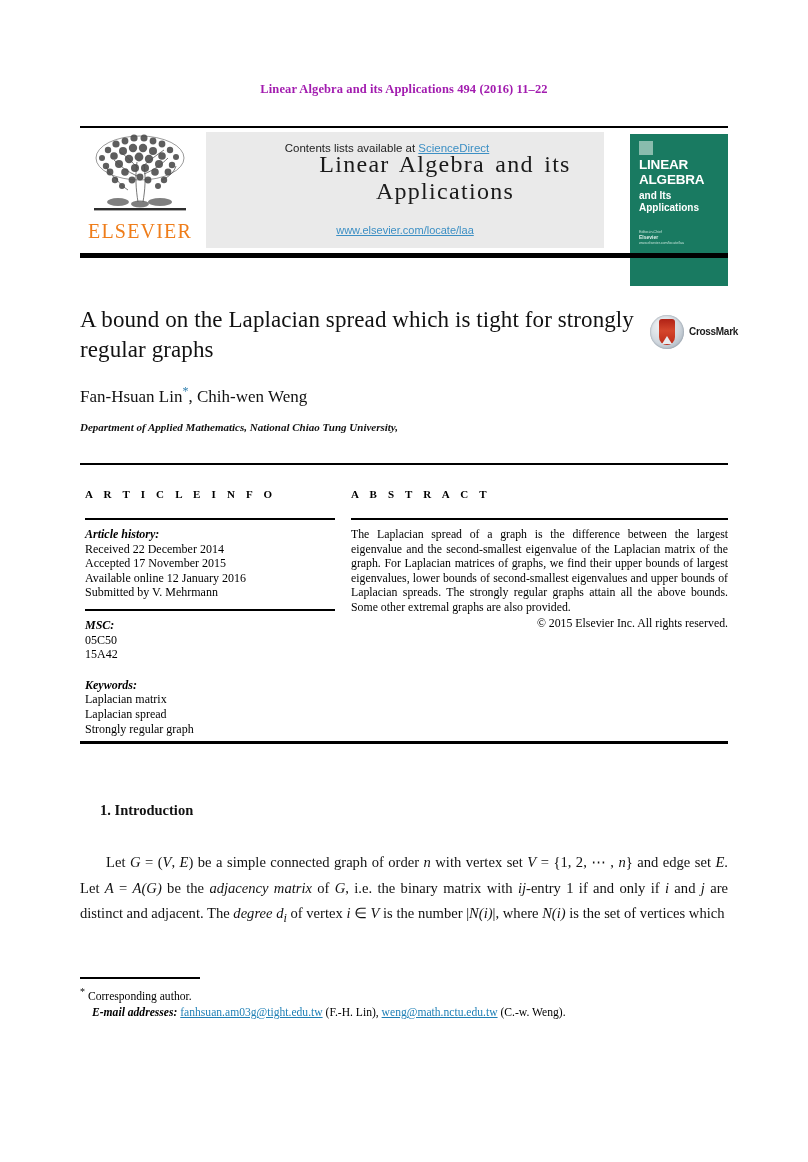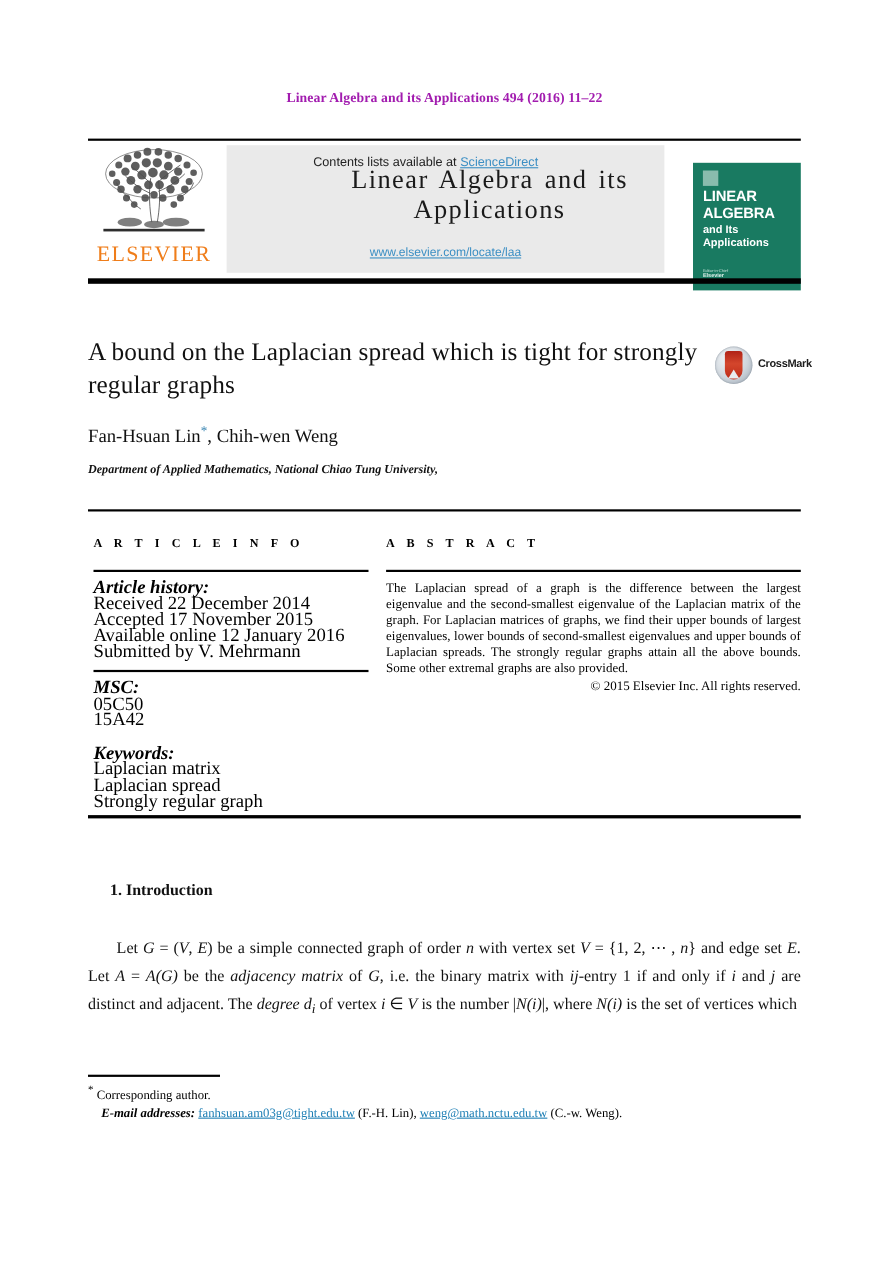--- a/index.html
+++ b/index.html
@@ -108,23 +108,23 @@
     left: 0; top: 92px;
     width: 398px;
     text-align: center;
     font-family: "Liberation Sans", sans-serif;
     font-size: 11px;
     color: #3c8fc4;
   }
 
   .cover-thumb {
     position: absolute;
-    left: 550px; top: 18px;
+    left: 550px; top: 4px;
     width: 98px;
-    height: 116px;
+    height: 152px;
     background: #197a61;
     overflow: hidden;
   }
   .cover-mini-logo {
     position: absolute;
     left: 9px; top: 7px;
     width: 14px;
     height: 14px;
     background: #9dc8bb;
     opacity: 0.85;
@@ -275,21 +275,21 @@
     font-weight: bold;
     letter-spacing: 4.2px;
   }
   .thin-rule {
     height: 2px;
     background: #000;
     margin-top: 18px;
   }
   .ai-group {
     margin-top: 7px;
-    font-size: 17px;
+    font-size: 12px;
     line-height: 14.6px;
   }
   .ai-label {
     font-style: italic;
     font-weight: bold;
   }
   .ai-line { white-space: nowrap; }
   .ai-rule {
     height: 2px;
     background: #000;

